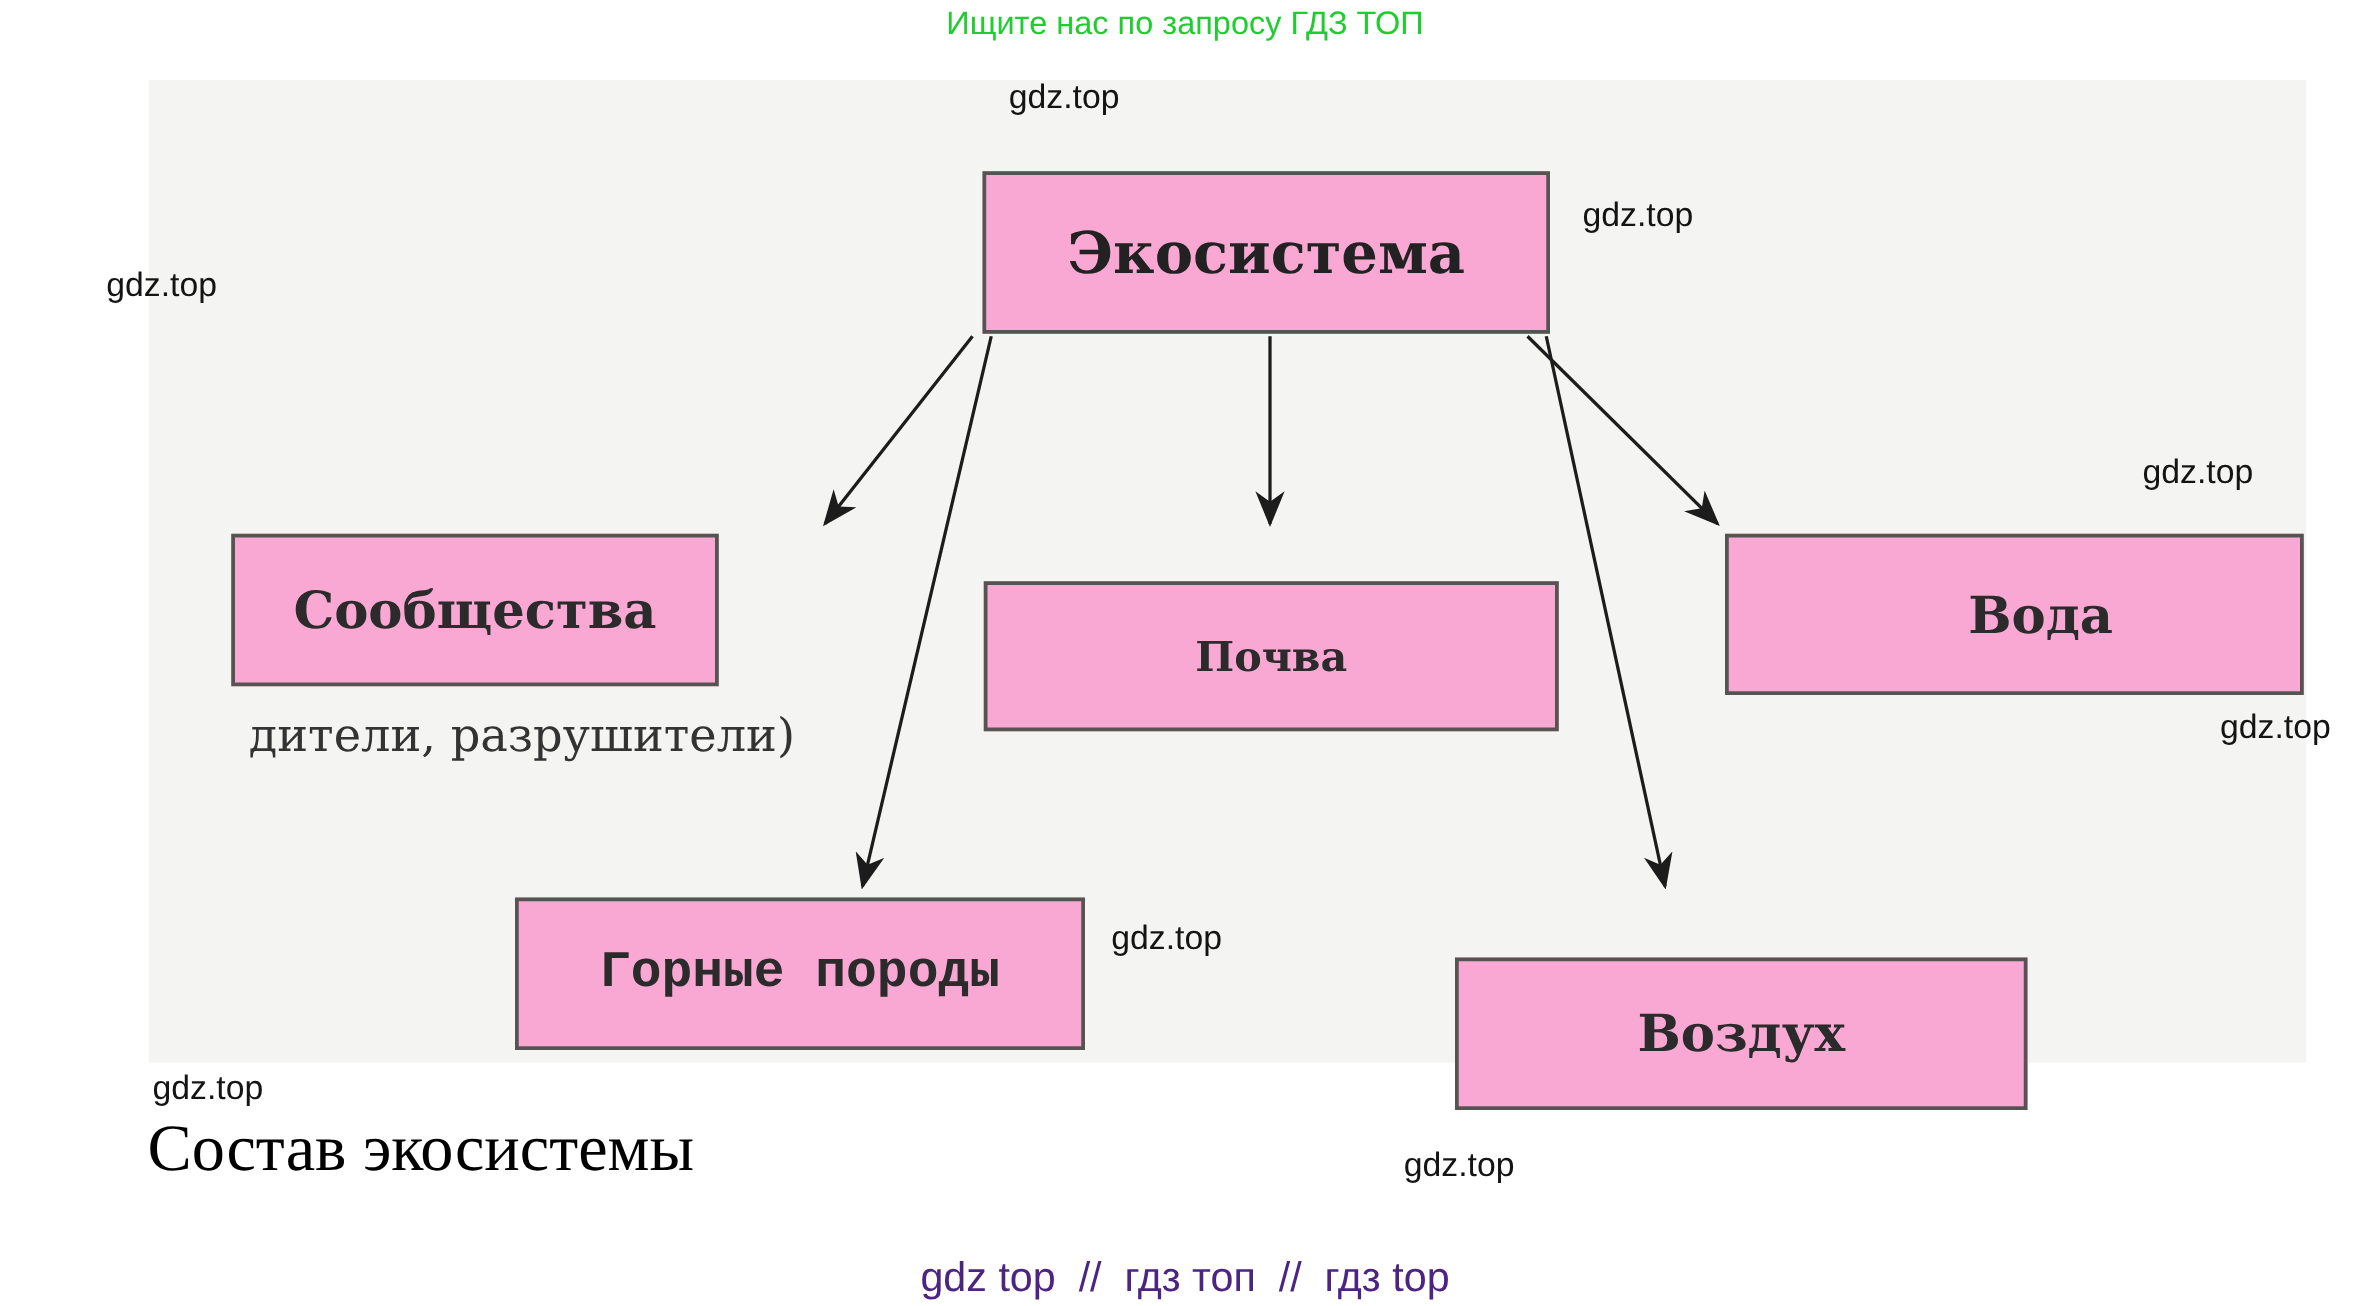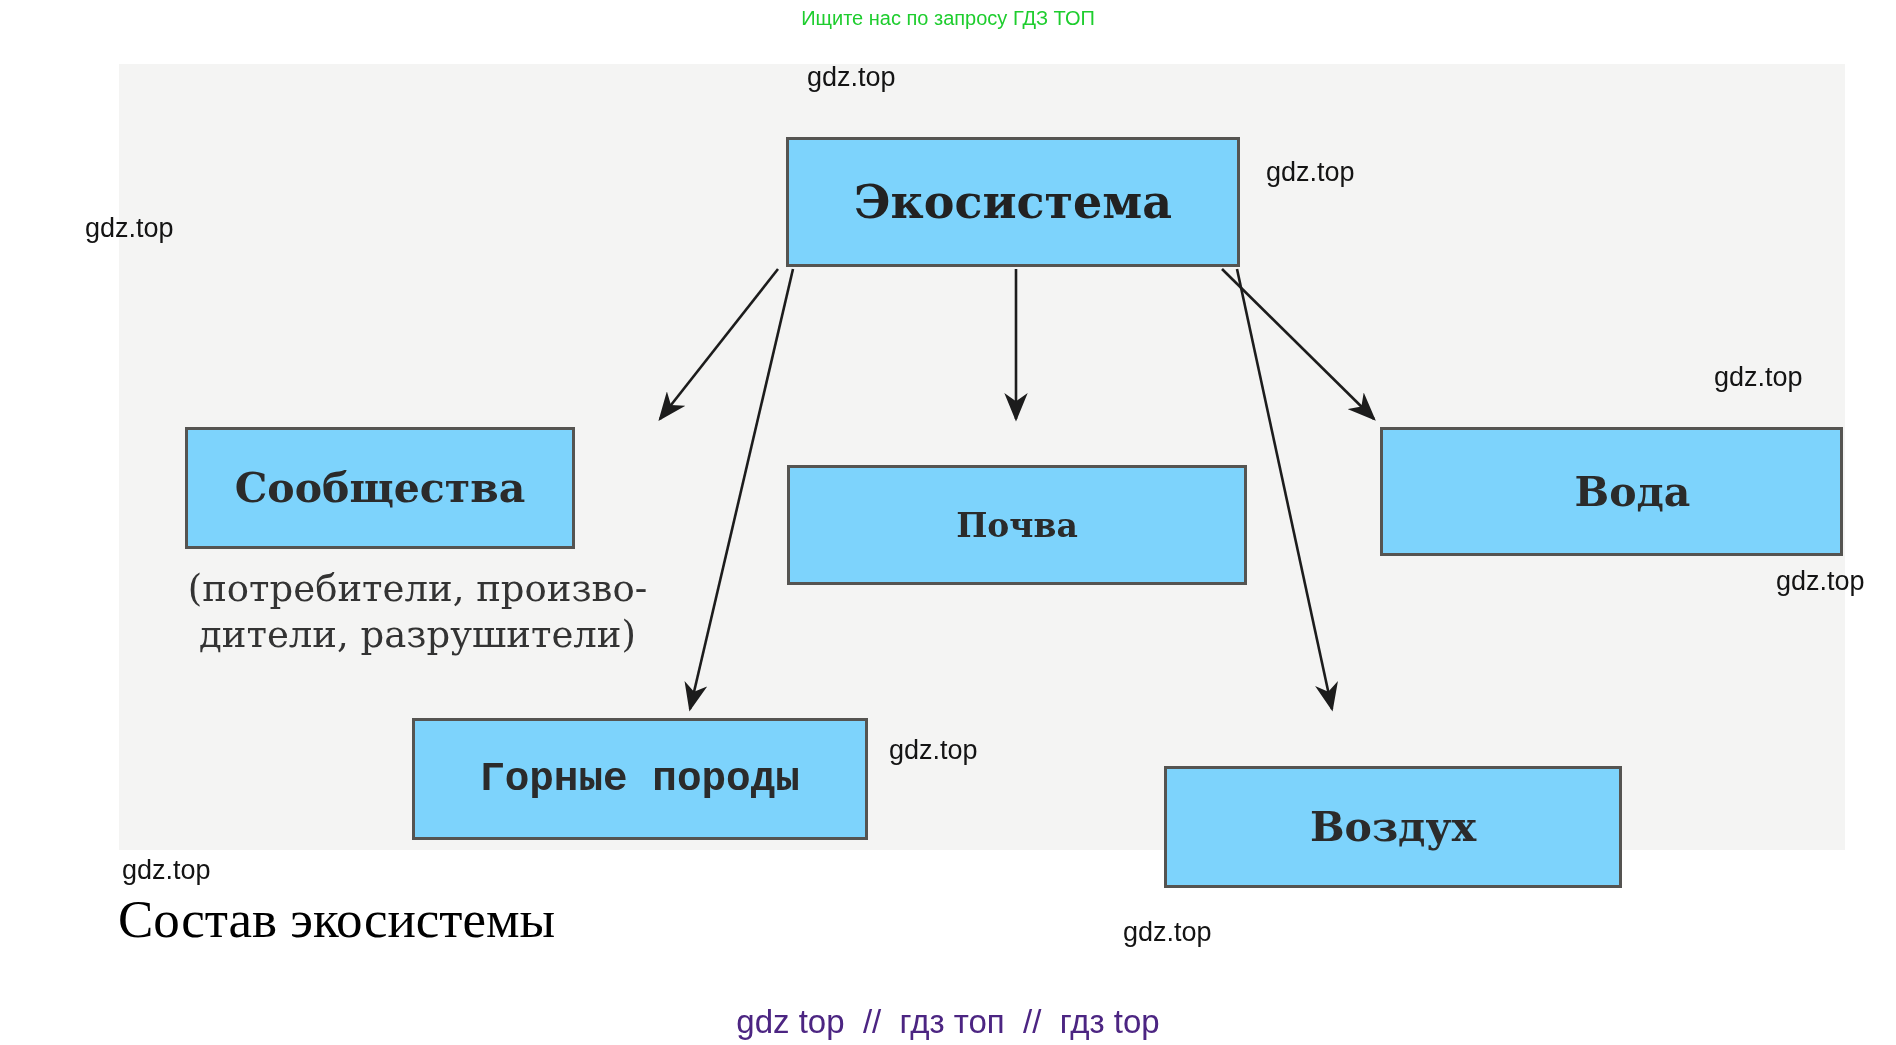--- a/index.html
+++ b/index.html
@@ -1,22 +1,22 @@
 <!DOCTYPE html>
 <html><head>
 <meta charset="utf-8">
 <style>
   html,body{margin:0;padding:0;background:#ffffff;}
   .stage{position:relative;width:1896px;height:1045px;background:#ffffff;overflow:hidden;
          font-family:"Liberation Sans", sans-serif;}
   .promo{position:absolute;left:0;top:1px;width:100%;text-align:center;
-         font-size:20px;line-height:34px;font-weight:400;}
+         font-size:26px;line-height:34px;font-weight:400;}
   .panel{position:absolute;left:119px;top:64px;width:1726px;height:786px;background:#f4f4f3;}
   .arrows{position:absolute;left:0;top:0;width:1896px;height:1045px;pointer-events:none;}
-  .box{position:absolute;box-sizing:border-box;background:#7dd3fc;border:3px solid #555451;
+  .box{position:absolute;box-sizing:border-box;background:#f9a8d4;border:3px solid #555451;
        display:flex;align-items:center;justify-content:center;
        font-family:"DejaVu Serif", serif;color:#2b2b2b;}
   .box-eco{left:786px;top:137px;width:454px;height:130px;font-size:46px;font-weight:700;color:#222;}
   .box-communities{left:185px;top:427px;width:390px;height:122px;font-size:41px;font-weight:600;}
   .box-soil{left:787px;top:427px;width:460px;height:120px;font-size:33px;font-weight:600;margin-top:38px;}
   .box-water{left:1380px;top:427px;width:463px;height:129px;font-size:41px;font-weight:600;padding-left:42px;}
   .box-rocks{left:412px;top:718px;width:456px;height:122px;font-size:41px;font-weight:600;font-family:Liberation Mono, monospace;}
   .box-air{left:1164px;top:718px;width:458px;height:122px;font-size:41px;font-weight:600;margin-top:48px;}
   .note{position:absolute;left:185px;top:566px;width:465px;text-align:center;
         font-family:"DejaVu Serif", serif;font-size:37px;line-height:46px;color:#333;}
@@ -50,21 +50,20 @@
 
   <div class="box box-eco">
     <span>Экосистема</span>
   </div>
 
   <div class="box box-communities">
     <span>Сообщества</span>
   </div>
 
   <div class="note">
-    <div>(потребители, произво-</div>
     <div>дители, разрушители)</div>
   </div>
 
   <div class="box box-soil">
     <span>Почва</span>
   </div>
 
   <div class="box box-water">
     <span>Вода</span>
   </div>

